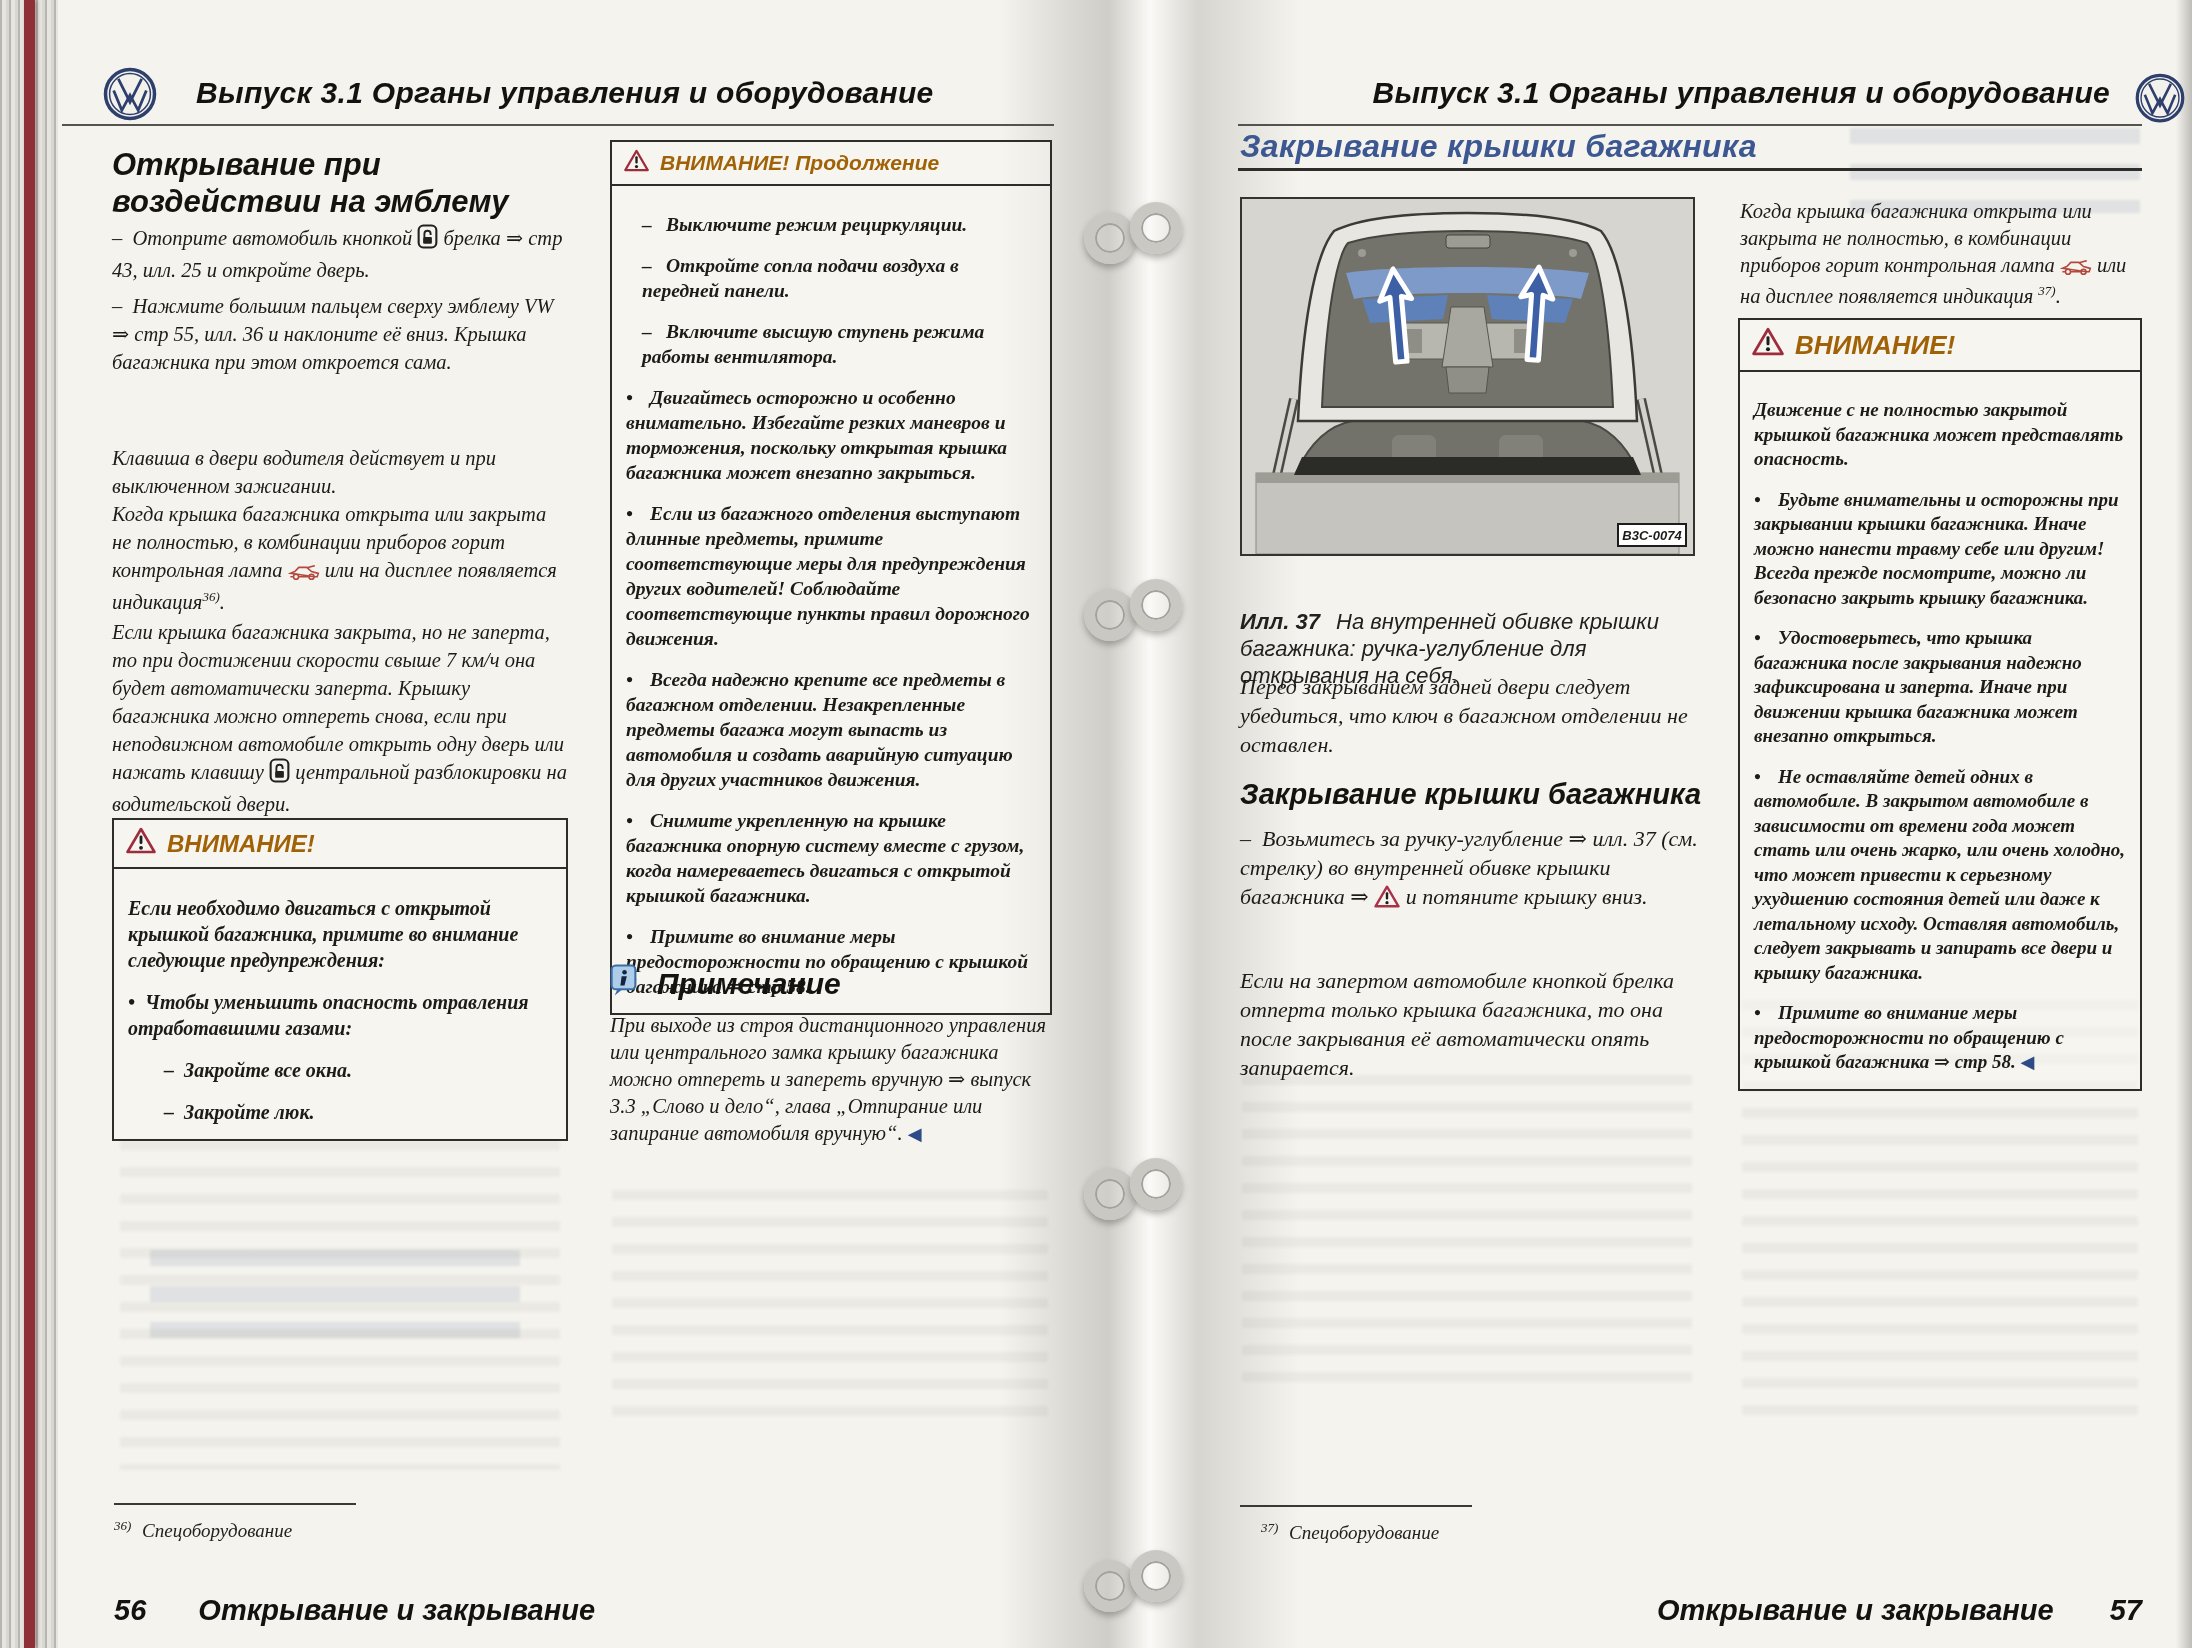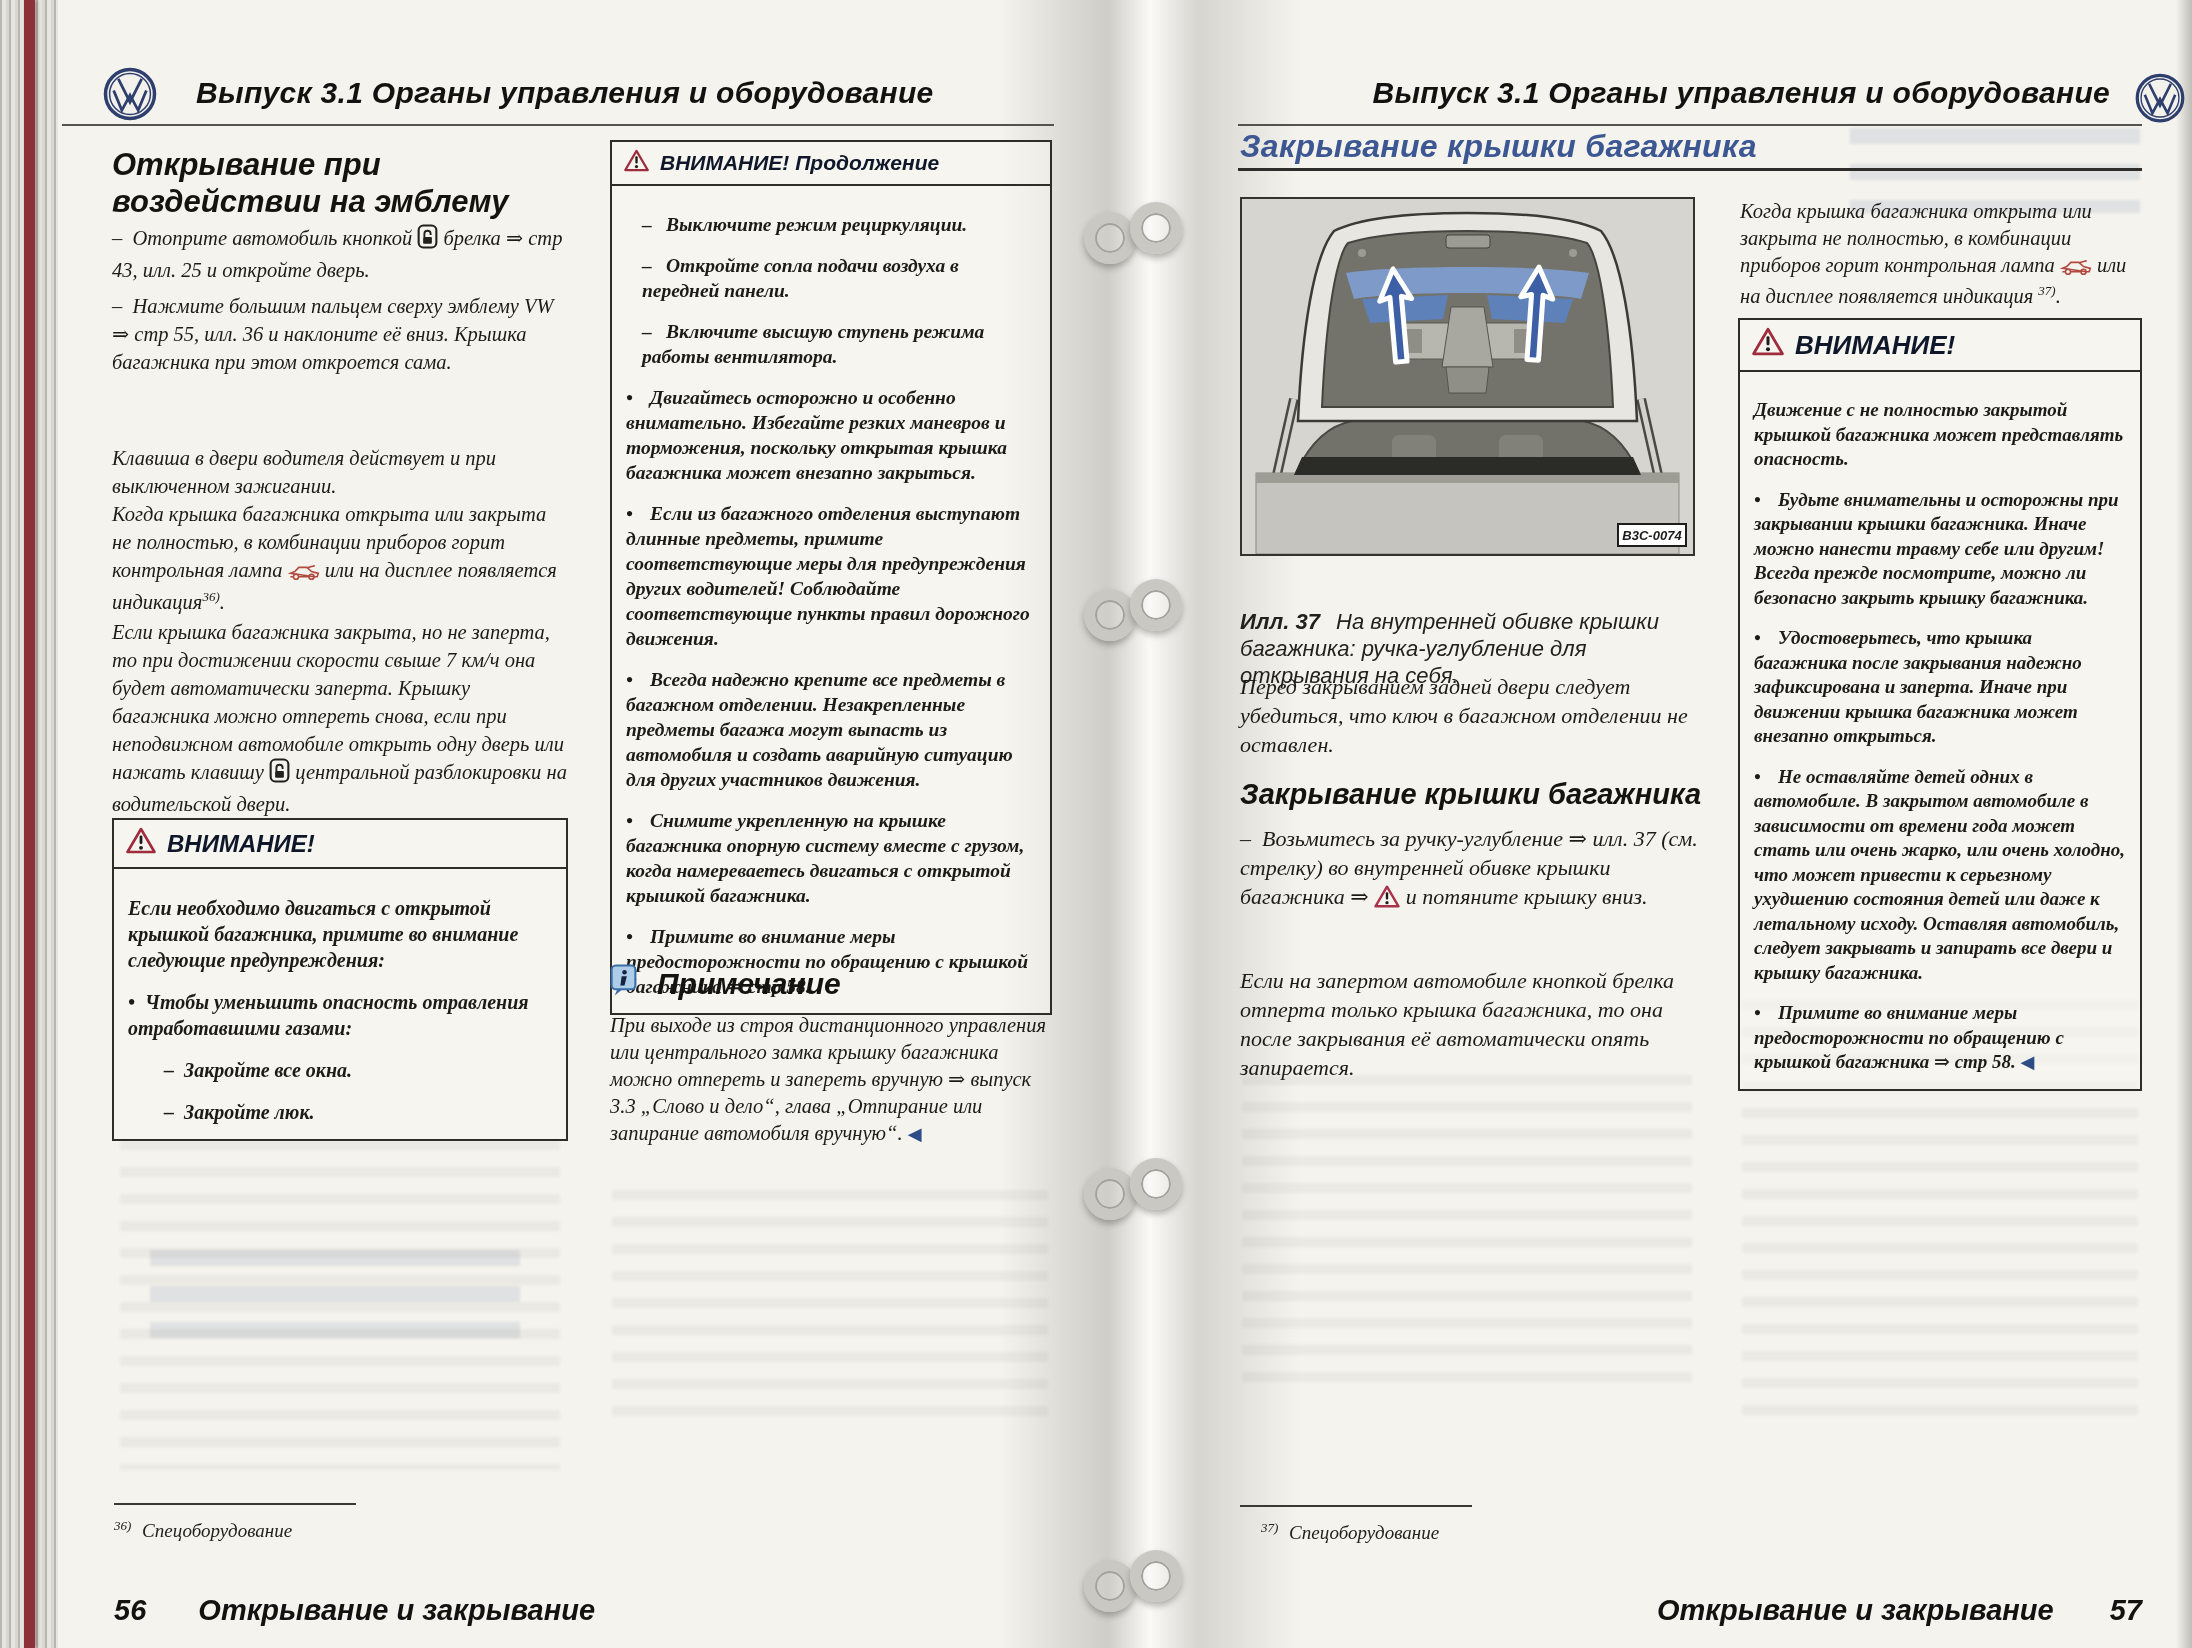--- a/index.html
+++ b/index.html
@@ -28,21 +28,21 @@
   .h3{font-weight:bold;font-size:29px;color:#14130e;}
   .bluehead{font-weight:bold;font-size:32px;color:#3c5791;letter-spacing:.3px;}
   .p{font-size:20.5px;line-height:28px;}
   .pr{font-size:22px;line-height:29px;}
   sup.fn{font-size:13px;line-height:0;}
   .inline-ic{display:inline-block;vertical-align:-4px;}
 
   
   .wbox{border:2.5px solid #2e2d29;background:rgba(247,245,240,.55);}
   .whead{display:flex;align-items:center;gap:11px;padding:7px 12px;border-bottom:2px solid #2e2d29;
-         font-family:"Liberation Sans","DejaVu Sans",sans-serif;font-weight:bold;color:#0f172a;}
+         font-family:"Liberation Sans","DejaVu Sans",sans-serif;font-weight:bold;color:#a16207;}
   .wbody{padding:10px 14px 14px 14px;font-weight:bold;}
   .wbody .it{margin:16px 0 9px 0;}
   .wbody .it:last-child{margin-bottom:0;}
   .mk{display:inline-block;min-width:24px;}
   .ind{padding-left:16px;}
   .ind2{padding-left:36px;}
   .b1 .whead{font-size:24px;}
   .b1 .wbody{font-size:20px;line-height:26px;}
   .b2 .whead{font-size:21px;}
   .b2 .wbody{font-size:19.5px;line-height:25px;}

